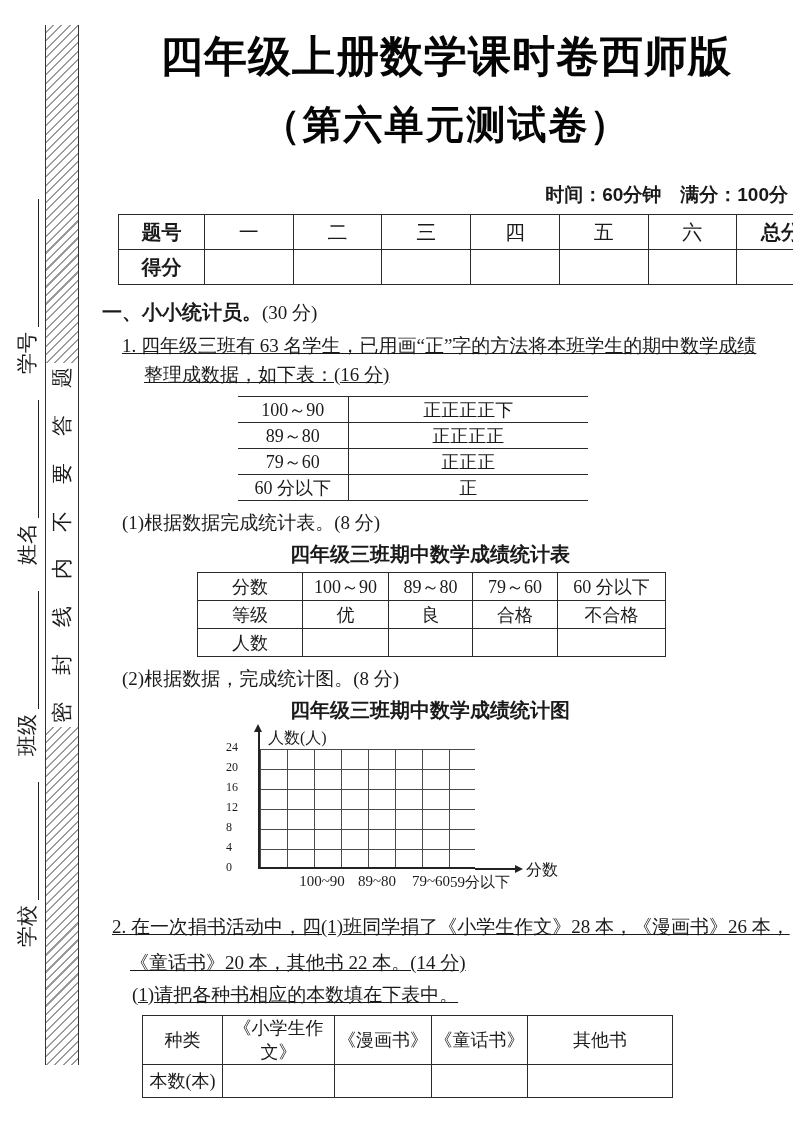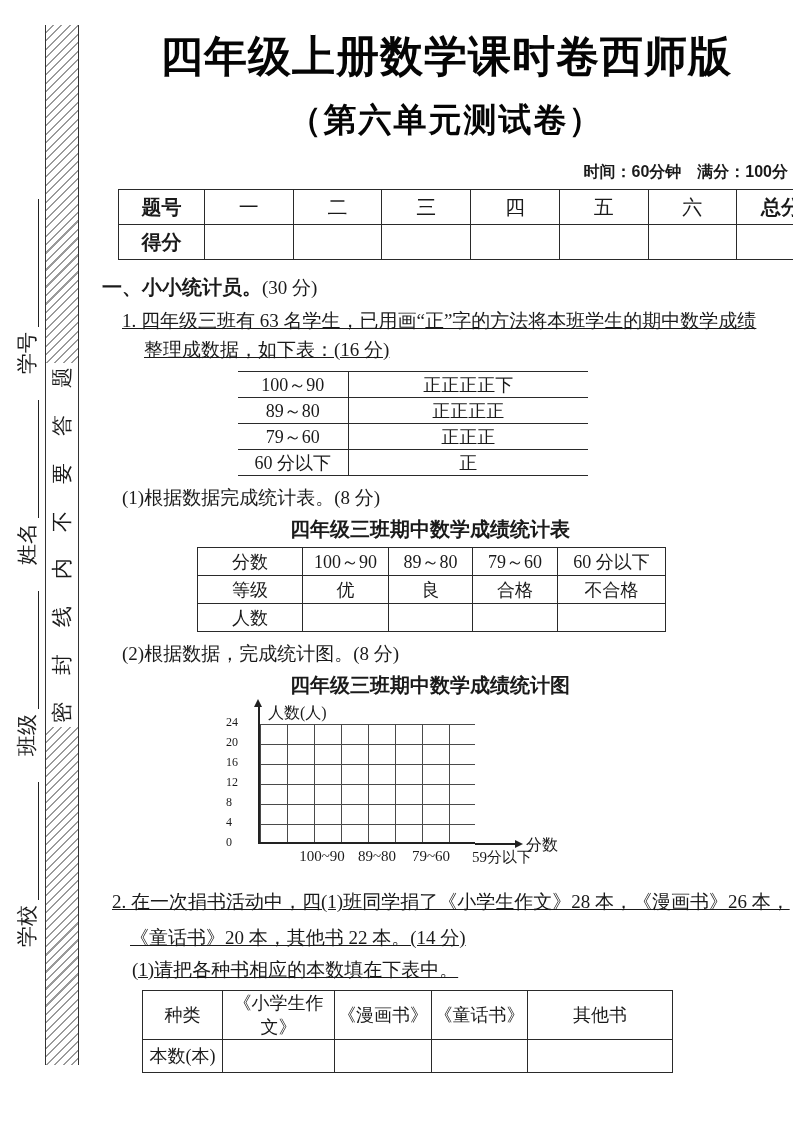--- a/index.html
+++ b/index.html
@@ -42,25 +42,25 @@
   .seal-chars span { display:block; transform:rotate(-90deg); font-size:21px; line-height:1; }
 
   
   .content { position:absolute; left:100px; top:0; width:692px; }
   .title {
     margin-top:28px; text-align:center; font-family:"Liberation Sans", sans-serif;
     font-weight:900; font-size:43px; letter-spacing:1px; color:#050505;
   }
   .subtitle {
     margin-top:12px; text-align:center; font-family:"Liberation Sans", sans-serif;
-    font-weight:900; font-size:33px; letter-spacing:2px; color:#050505;
+    font-weight:900; font-size:39px; letter-spacing:2px; color:#050505;
   }
   .meta {
-    margin-top:19px; text-align:right; padding-right:4px;
-    font-family:"Liberation Sans", sans-serif; font-weight:bold; font-size:16px;
+    margin-top:30px; text-align:right; padding-right:4px;
+    font-family:"Liberation Sans", sans-serif; font-weight:bold; font-size:19px;
   }
 
   table { border-collapse:collapse; table-layout:fixed; }
   td { overflow:hidden; }
 
   .score-table { margin:6px 0 0 18px; width:708px; }
   .score-table td {
     border:1.6px solid #2a2a2a; height:35px; text-align:center; font-size:20px;
   }
   .score-table td.lbl { font-family:"Liberation Sans", sans-serif; font-weight:600; }
@@ -242,21 +242,21 @@
       <span class="ytick" style="top:14px">24</span>
       <span class="ytick" style="top:34px">20</span>
       <span class="ytick" style="top:54px">16</span>
       <span class="ytick" style="top:74px">12</span>
       <span class="ytick" style="top:94px">8</span>
       <span class="ytick" style="top:114px">4</span>
       <span class="ytick" style="top:134px">0</span>
       <span class="xtick" style="left:202px">100~90</span>
       <span class="xtick" style="left:257px">89~80</span>
       <span class="xtick" style="left:311px">79~60</span>
-      <span class="xtick" style="left:382px">59分以下</span>
+      <span class="xtick" style="left:360px">59分以下</span>
     </div>
 
     <p class="qline q2-l1">2. 在一次捐书活动中，四(1)班同学捐了《小学生作文》28 本，《漫画书》26 本，</p>
     <p class="qline q2-l2">《童话书》20 本，其他书 22 本。(14 分)</p>
     <p class="qline q2-l3">(1)请把各种书相应的本数填在下表中。</p>
 
     <table class="book-table">
       <tbody>
           <tr>
         <td style="width:80px">种类</td>

